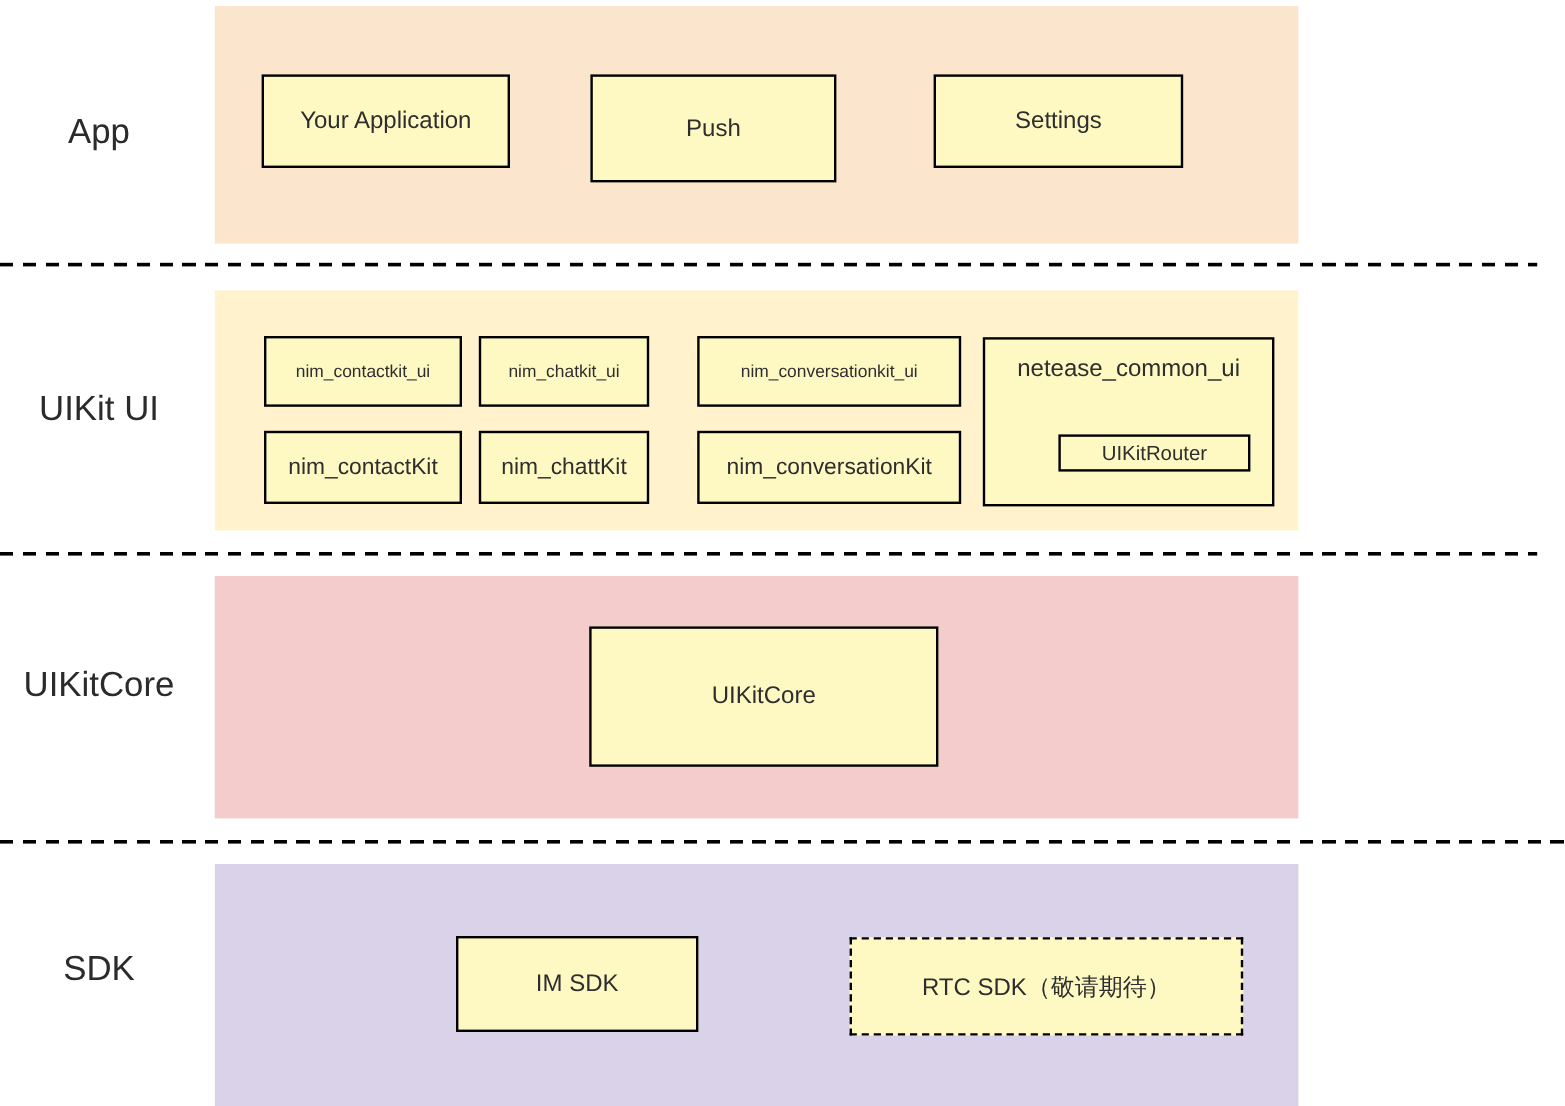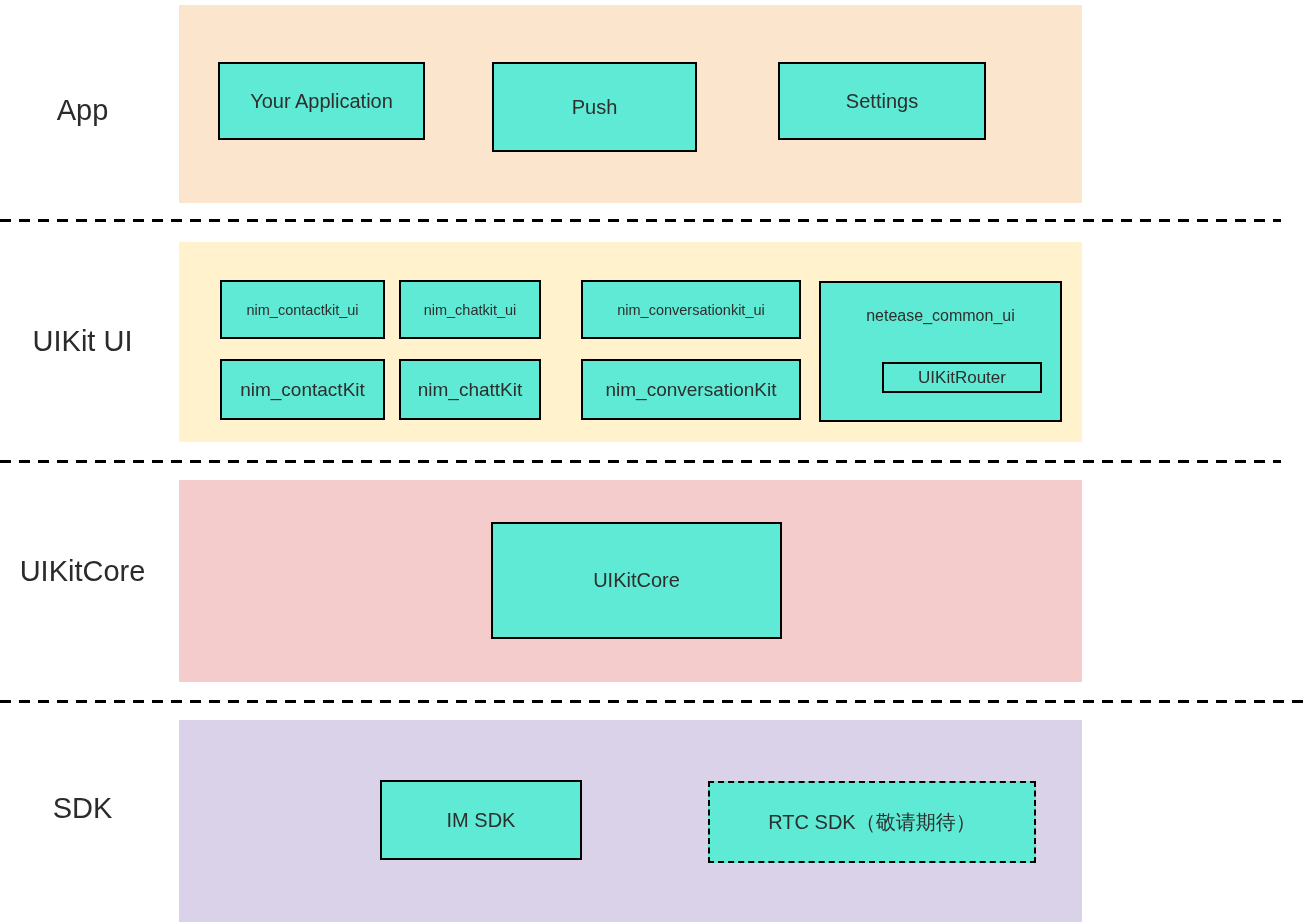--- a/index.html
+++ b/index.html
@@ -19,39 +19,39 @@
   .sep2{top:460px;width:1281px;}
   .sep3{top:700px;width:1304px;}
 
   .layer-label{position:absolute;left:0;width:165px;text-align:center;
                font-size:29px;line-height:40px;color:#2b2b2b;}
   .label-app{top:90px;}
   .label-uikit{top:321px;}
   .label-core{top:551px;}
   .label-sdk{top:788px;}
 
-  .box{position:absolute;background:#5eead4;border:2px solid #000;box-sizing:border-box;
+  .box{position:absolute;background:#fef9c3;border:2px solid #000;box-sizing:border-box;
        display:flex;align-items:center;justify-content:center;
        font-size:20px;color:#2e2e2e;white-space:nowrap;}
 
   
   .box-your-app{left:218px;top:62px;width:207px;height:78px;}
   .box-push{left:492px;top:62px;width:205px;height:90px;}
   .box-settings{left:778px;top:62px;width:208px;height:78px;}
 
   
   .ui-r1{top:280px;height:59px;font-size:14.5px;}
   .ui-r2{top:359px;height:61px;font-size:19px;}
   .ui-c1{left:220px;width:165px;}
   .ui-c2{left:399px;width:142px;}
   .ui-c3{left:581px;width:220px;}
 
   .box-common{left:819px;top:281px;width:243px;height:141px;
               flex-direction:column;justify-content:flex-start;}
-  .common-title{margin-top:24px;font-size:16px;}
+  .common-title{margin-top:13px;font-size:20px;}
   .box-router{left:61px;top:79px;width:160px;height:31px;font-size:17px;}
 
   
   .box-core{left:491px;top:522px;width:291px;height:117px;}
 
   
   .box-imsdk{left:380px;top:780px;width:202px;height:80px;}
   .box-rtcsdk{left:708px;top:781px;width:328px;height:82px;border-style:dashed;}
 </style>
 </head>

